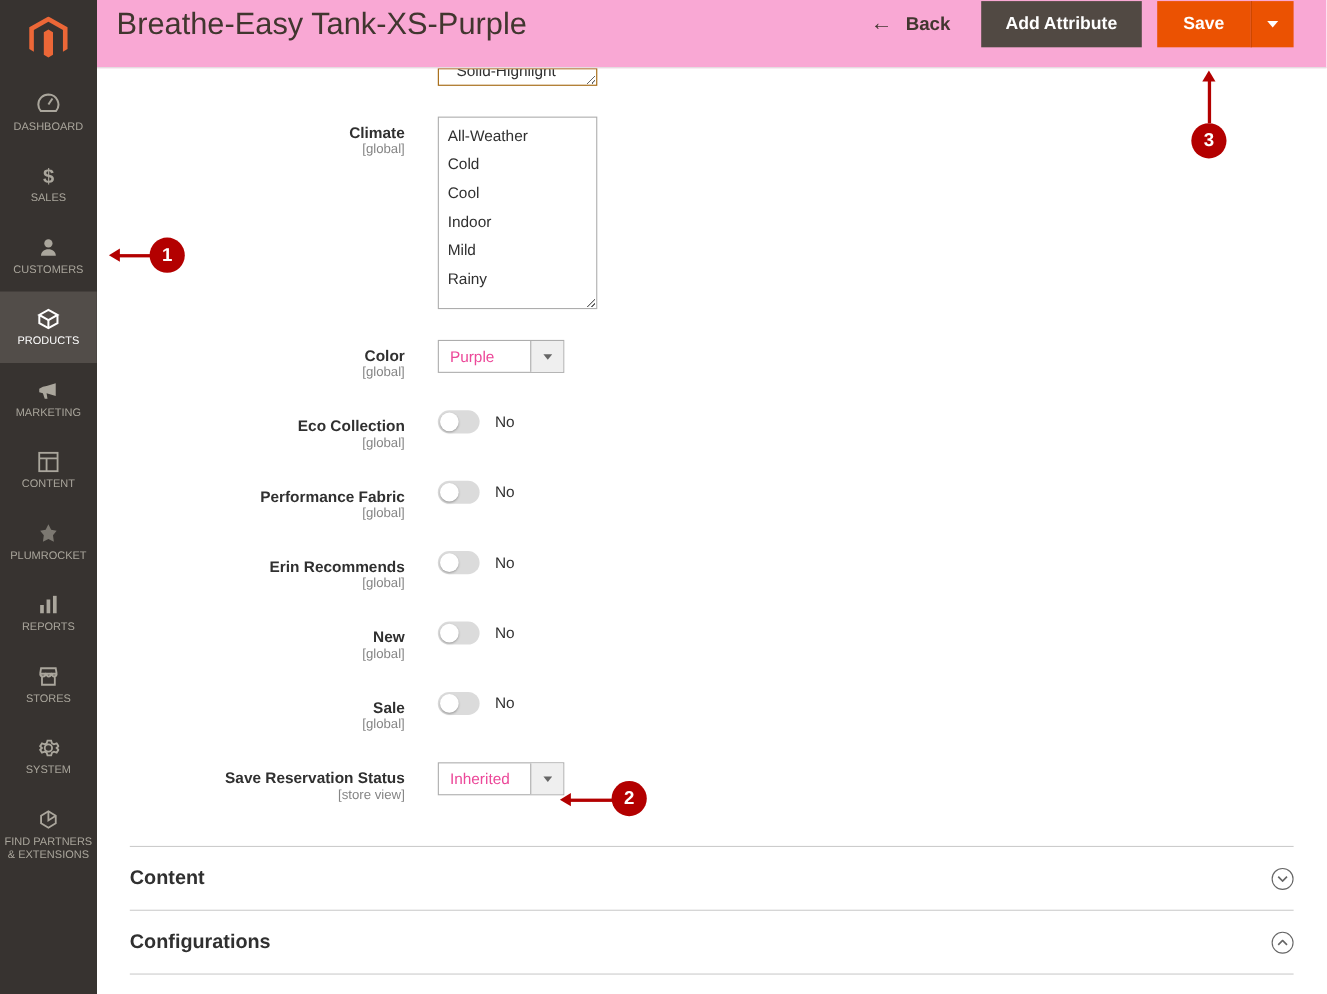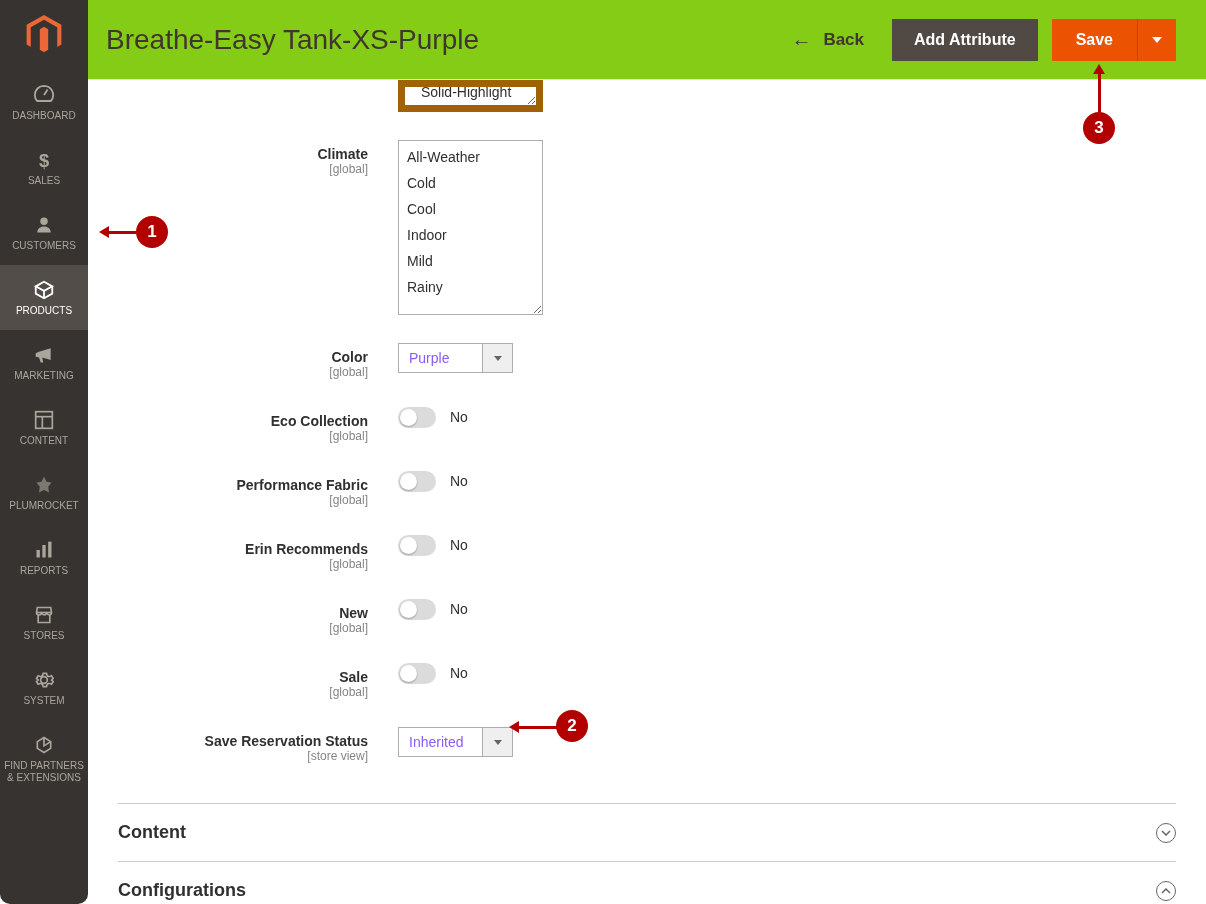--- a/index.html
+++ b/index.html
@@ -1,51 +1,51 @@
 <!DOCTYPE html>
 <html><head>
   <meta charset="utf-8">
   <style>
     * { margin: 0; padding: 0; box-sizing: border-box; }
     body { font-family: 'Helvetica Neue', Helvetica, Arial, sans-serif; font-size: 14px; color: #333; background: #fff; }
     
-    .sidebar { position: fixed; left: 0; top: 0; width: 88px; height: 100%; background: #373330; z-index: 100; border-radius: 10px; }
+    .sidebar { position: fixed; left: 0; top: 0; width: 88px; height: 100%; background: #373330; z-index: 100; }
     .logo { width: 88px; height: 70px; display: flex; align-items: center; justify-content: center; background: #373330; }
     .logo svg { width: 36px; height: 40px; }
     
     .nav-item { display: flex; flex-direction: column; align-items: center; padding: 13px 4px; cursor: pointer; color: #aaa69c; }
     .nav-item.active { background: #524d49; color: #fff; }
     .nav-item .icon { width: 24px; height: 24px; margin-bottom: 3px; display: flex; align-items: center; justify-content: center; }
     .nav-item .label { font-size: 10px; text-align: center; line-height: 1.2; text-transform: uppercase; }
     
     .main { margin-left: 88px; }
-    .header { display: flex; align-items: center; padding: 18px 30px 18px 18px; border-bottom: 1px solid #e3e3e3; background: #84cc16; position: sticky; top: 0; z-index: 50; }
+    .header { display: flex; align-items: center; padding: 0 30px 18px 18px; border-bottom: 1px solid #e3e3e3; background: #f9a8d4; position: sticky; top: 0; z-index: 50; }
     .page-title { font-size: 28px; color: #41362f; font-weight: 400; flex: 1; }
     .btn-back { display: flex; align-items: center; color: #41362f; font-size: 17px; cursor: pointer; padding: 10px 18px; gap: 12px; font-weight: 600; }
     .btn-back .arrow { font-size: 20px; }
     .btn-add { background: #514943; color: #fff; border: none; padding: 12px 22px; font-size: 16px; font-weight: 600; cursor: pointer; margin-left: 10px; }
     .btn-save-group { display: flex; margin-left: 14px; }
     .btn-save { background: #eb5202; color: #fff; border: none; padding: 12px 24px; font-size: 16px; font-weight: 600; cursor: pointer; }
     .btn-dropdown { background: #eb5202; color: #fff; border: none; border-left: 1px solid #c74400; padding: 12px 14px; cursor: pointer; display: flex; align-items: center; }
     .btn-dropdown .triangle { width: 0; height: 0; border-left: 5px solid transparent; border-right: 5px solid transparent; border-top: 6px solid #fff; }
     
     .content { padding: 0 30px 30px 30px; }
     .form-row { display: flex; margin-bottom: 28px; align-items: flex-start; }
     .form-label-wrap { width: 280px; text-align: right; padding-right: 30px; padding-top: 6px; }
     .form-label { font-weight: 700; color: #303030; font-size: 14px; }
     .form-scope { font-size: 12px; color: #858585; }
     .form-control { flex: 1; }
     
     .multiselect { border: 1px solid #adadad; width: 145px; height: 175px; overflow-y: scroll; padding: 3px 0; resize: both; }
-    .multiselect-top { border: 7px solid #a16207; width: 145px; height: 32px; overflow: hidden; padding: 0; resize: both; position: relative; }
+    .multiselect-top { border: 1px solid #a16207; width: 145px; height: 16px; overflow: hidden; padding: 0; resize: both; position: relative; }
     .multiselect-top .ms-option { position: absolute; bottom: 0; left: 8px; }
     .ms-option { padding: 5px 8px; font-size: 14px; color: #303030; cursor: pointer; }
     
     .select-wrap { display: flex; border: 1px solid #adadad; width: 115px; }
-    .select-val { flex: 1; padding: 6px 10px; font-size: 14px; color: #8b5cf6; }
+    .select-val { flex: 1; padding: 6px 10px; font-size: 14px; color: #ec4899; }
     .select-arrow { width: 30px; background: #efefef; border-left: 1px solid #adadad; display: flex; align-items: center; justify-content: center; }
     .select-arrow .tri { width: 0; height: 0; border-left: 4px solid transparent; border-right: 4px solid transparent; border-top: 5px solid #666; }
     
     .toggle { width: 38px; height: 21px; background: #dbdbdb; border-radius: 11px; position: relative; display: inline-block; cursor: pointer; }
     .toggle-knob { position: absolute; top: 2px; left: 2px; width: 17px; height: 17px; background: #fff; border-radius: 50%; box-shadow: 0 1px 2px rgba(0,0,0,0.3); }
     .toggle-label { margin-left: 10px; font-size: 14px; color: #303030; vertical-align: top; display: inline-block; padding-top: 2px; text-align: right; }
     
     .section-divider { border-top: 1px solid #ccc; margin-top: 40px; }
     .section-header { display: flex; justify-content: space-between; align-items: center; padding: 18px 0; cursor: pointer; border-bottom: 1px solid #ccc; }
     .section-title { font-size: 18px; font-weight: 600; color: #303030; }

